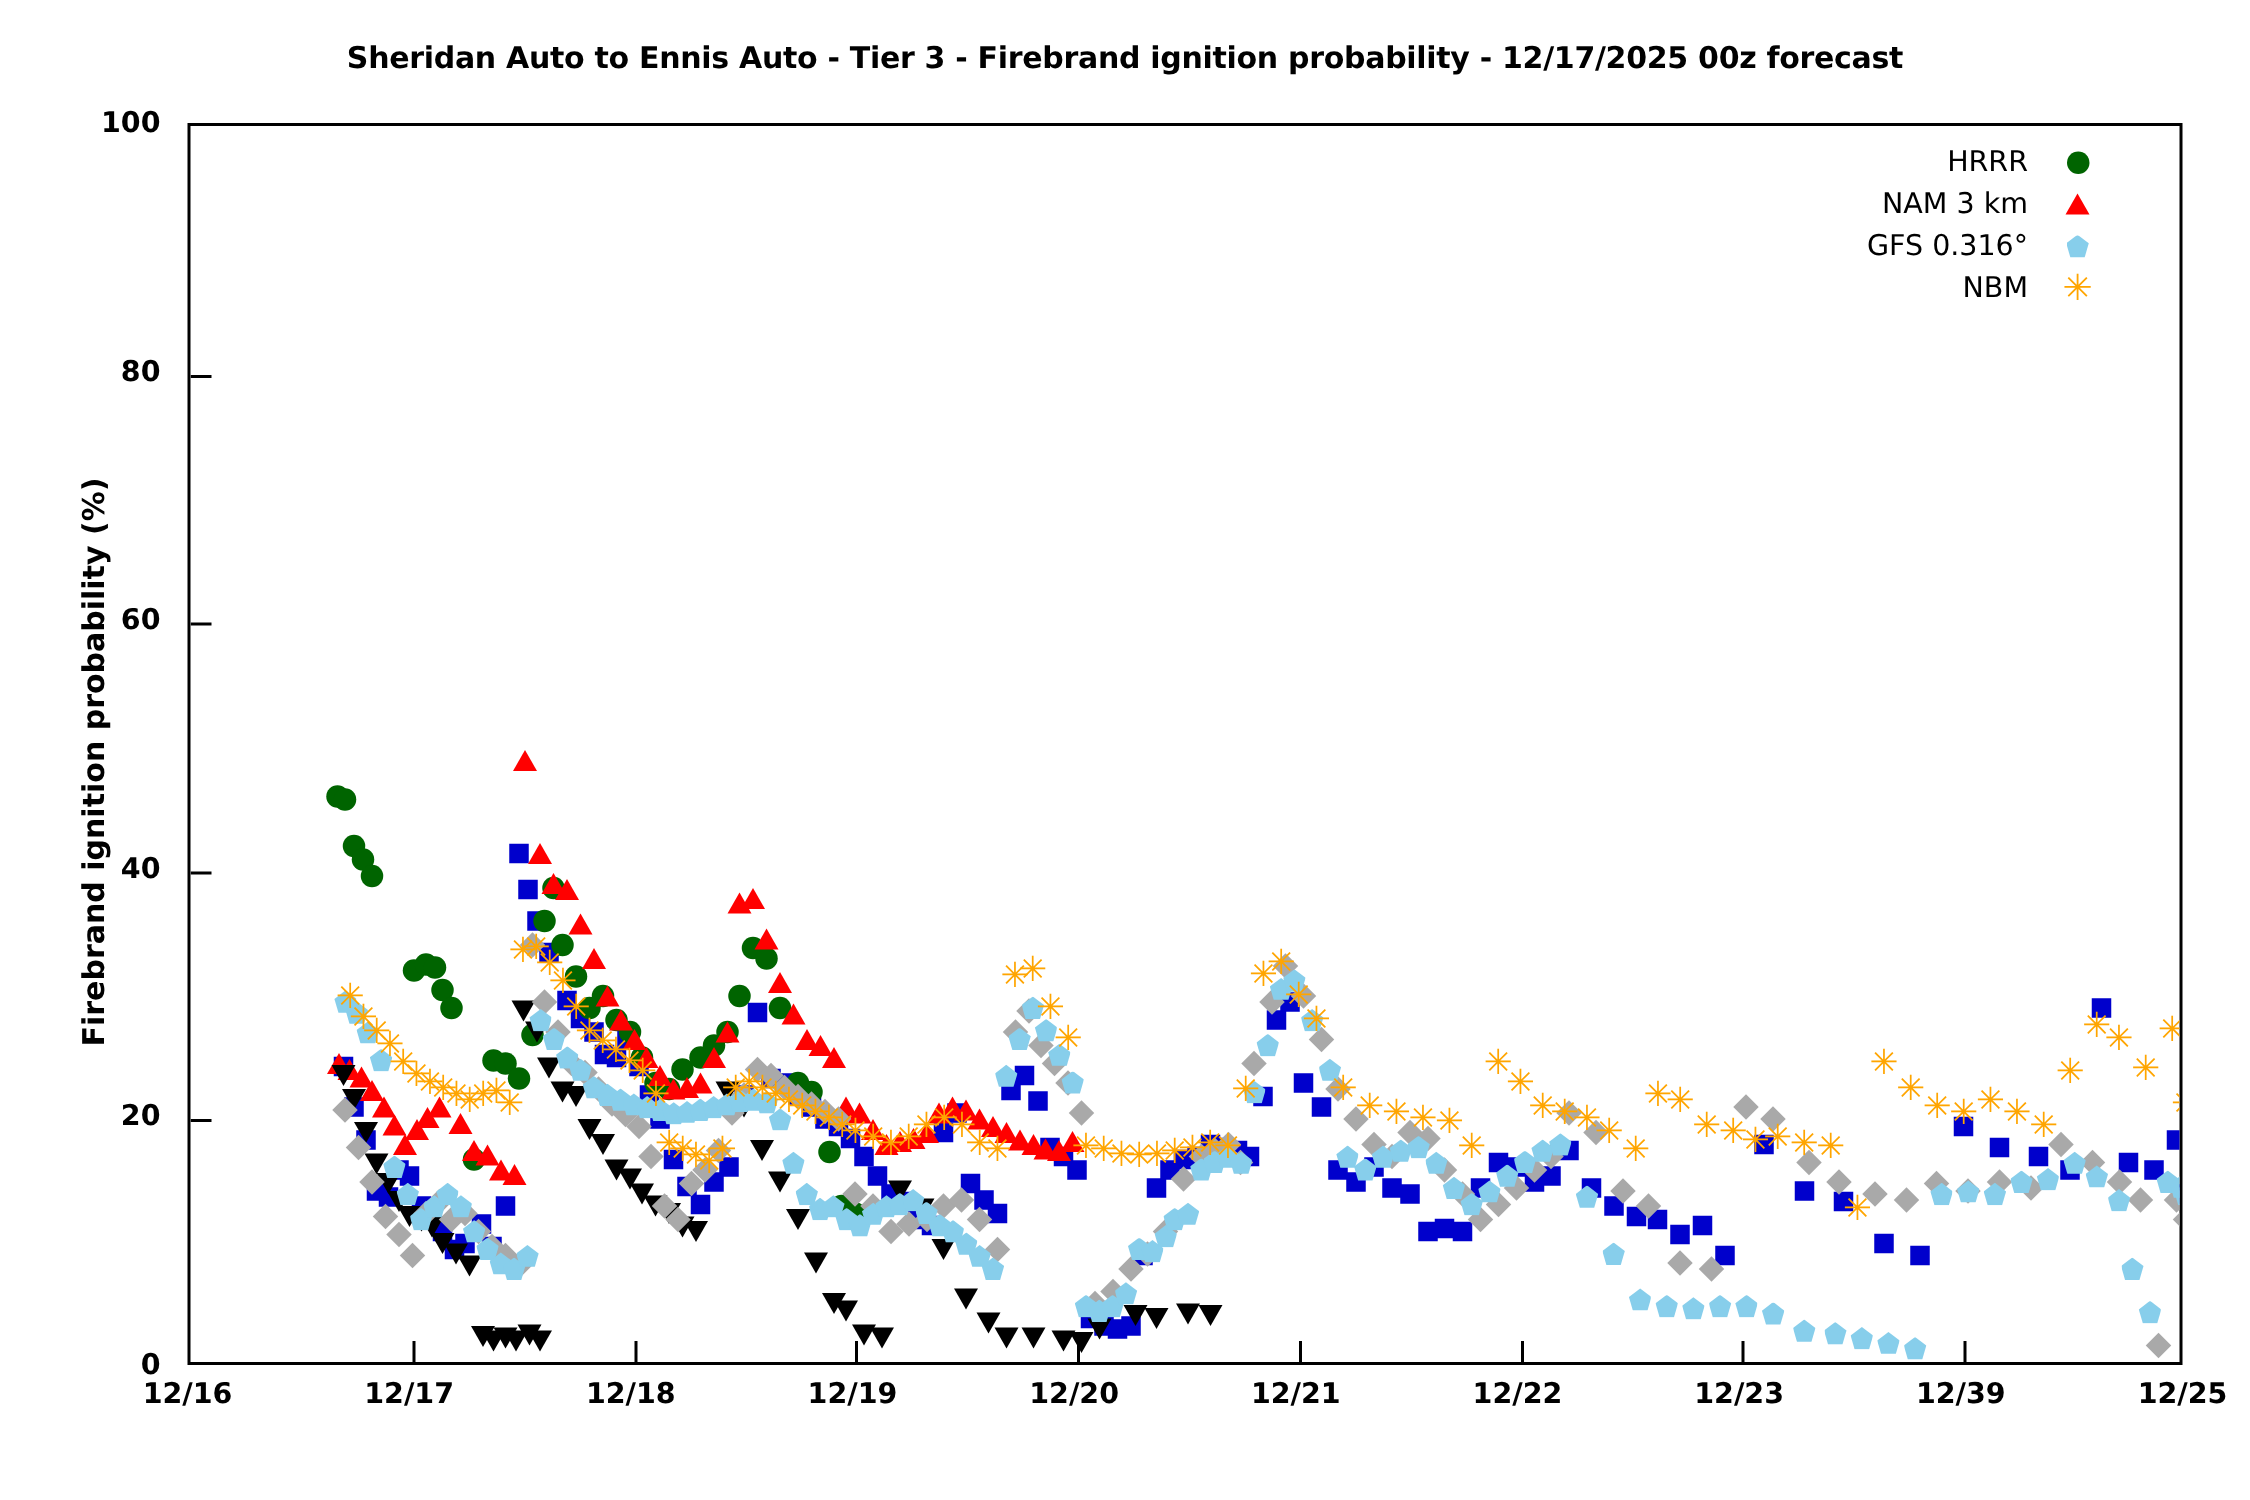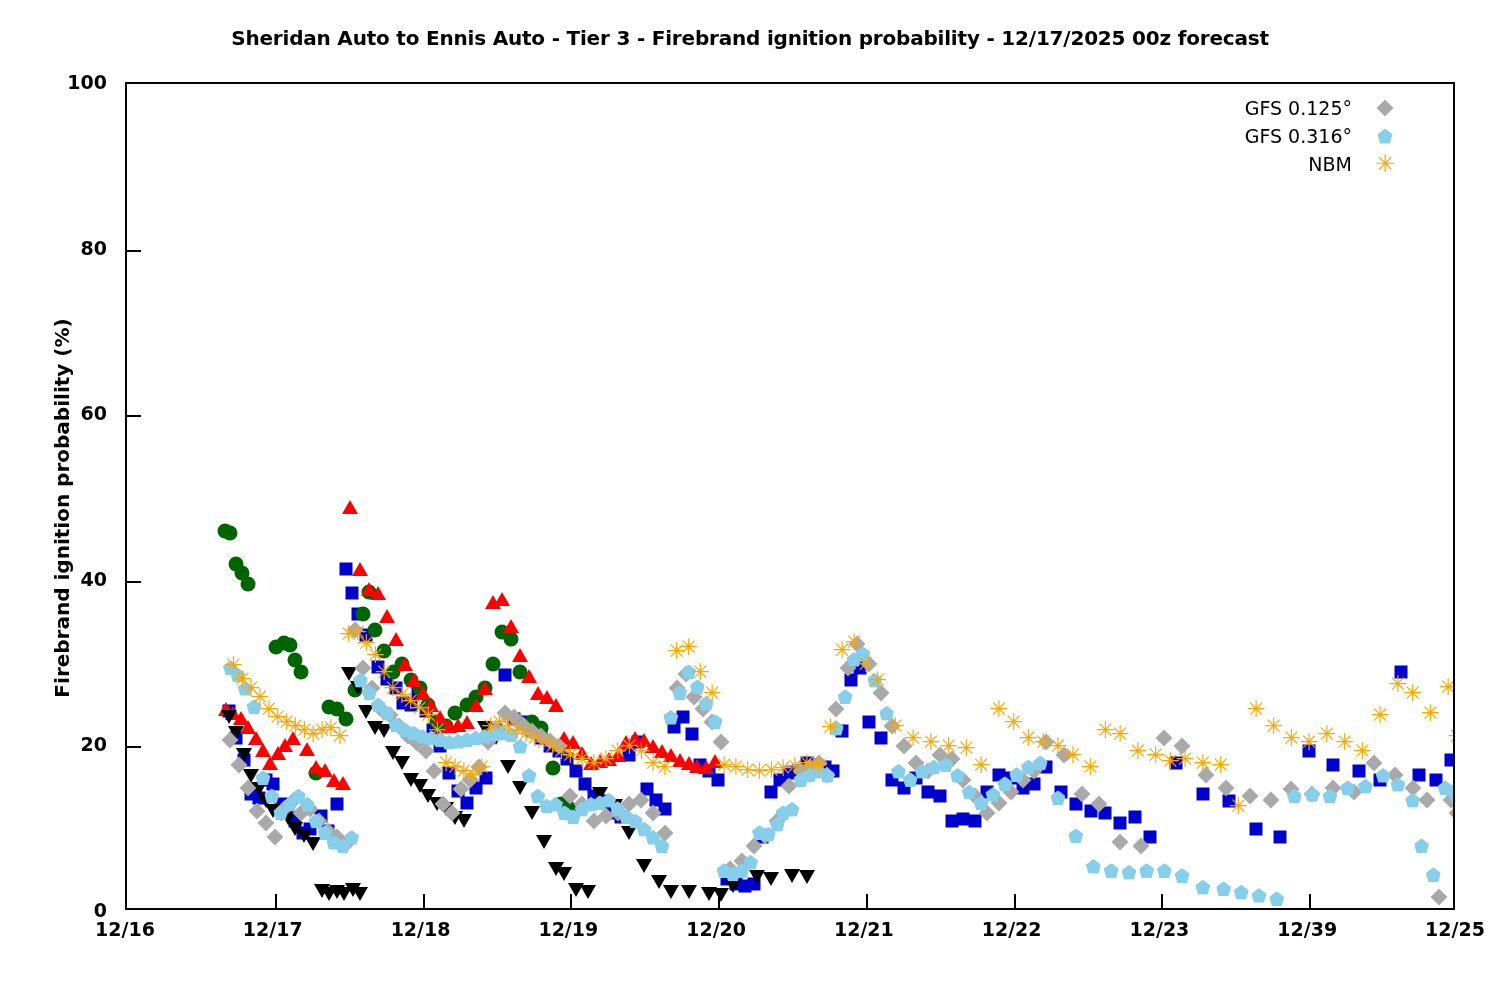--- a/index.html
+++ b/index.html
@@ -763,23 +763,29 @@
       <div class="xtick-label" style="left: 716.111px;">12/20</div>
       <div class="xtick-label" style="left: 863.889px;">12/21</div>
       <div class="xtick-label" style="left: 1011.67px;">12/22</div>
       <div class="xtick-label" style="left: 1159.44px;">12/23</div>
       <div class="xtick-label" style="left: 1307.22px;">12/39</div>
       <div class="xtick-label" style="left: 1455px;">12/25</div>
     </div>
 
   <div id="legend">
       <div class="legend-row">
-        <span class="legend-label">GFS 0.125°</span>
+        <span class="legend-label">HRRR</span>
         <span class="legend-marker">
-          <div class="m-diamond" style="background: rgb(169, 169, 169);"></div>
+          <div class="m-circle" style="background: rgb(0, 100, 0);"></div>
+        </span>
+      </div>
+      <div class="legend-row">
+        <span class="legend-label">NAM 3 km</span>
+        <span class="legend-marker">
+          <div class="m-tri-up" style="border-bottom-color: rgb(255, 0, 0);"></div>
         </span>
       </div>
       <div class="legend-row">
         <span class="legend-label">GFS 0.316°</span>
         <span class="legend-marker">
           <div class="m-pent" style="background: rgb(135, 206, 235);"></div>
         </span>
       </div>
       <div class="legend-row">
         <span class="legend-label">NBM</span>

